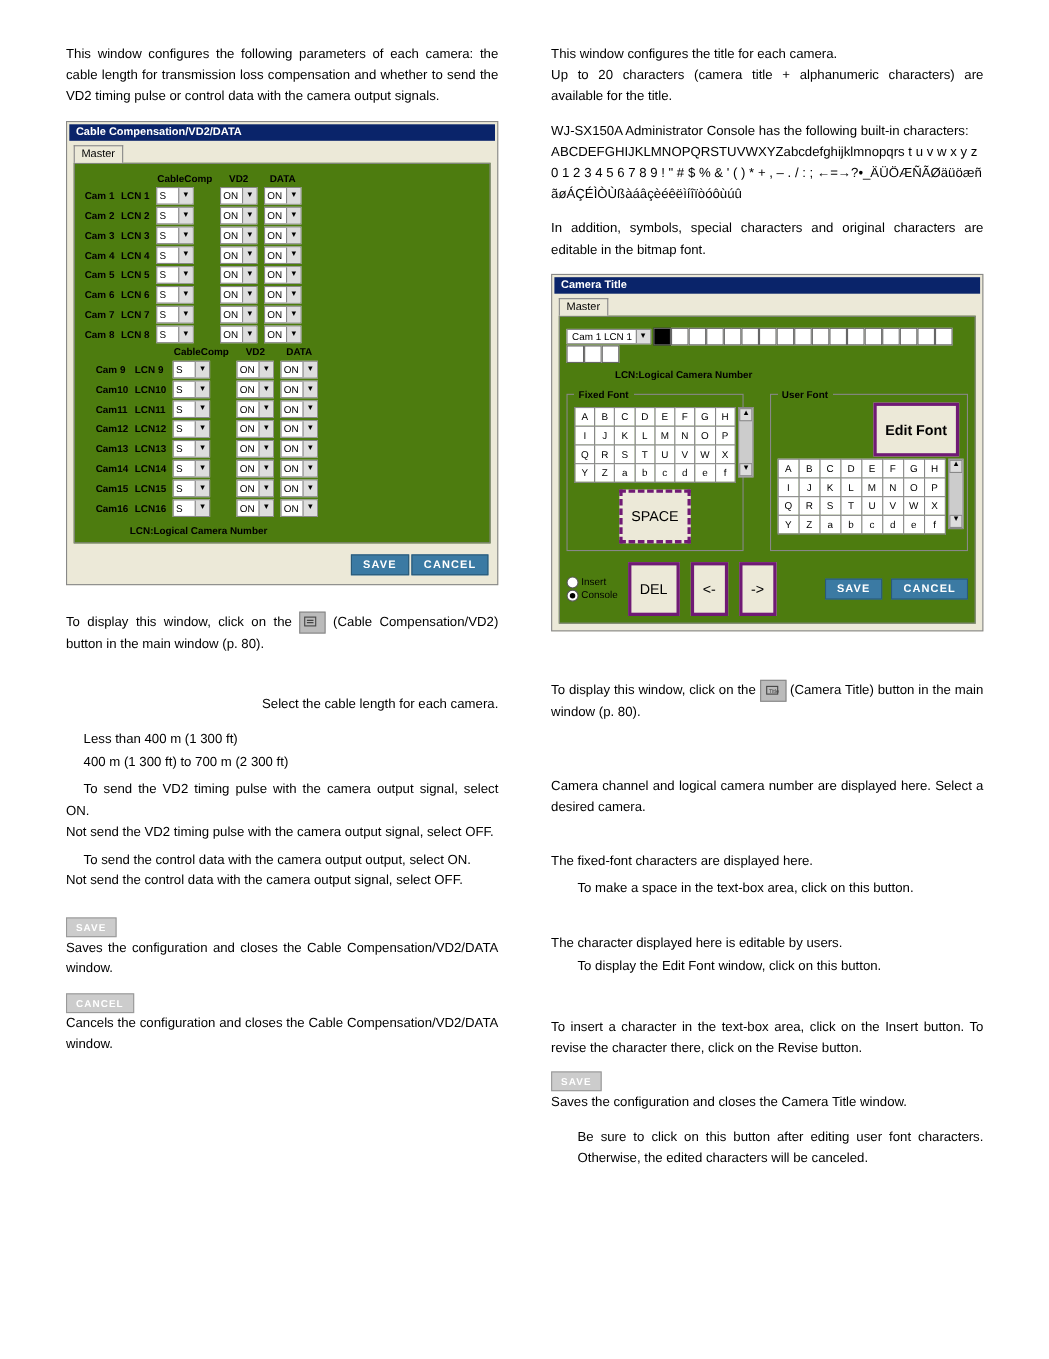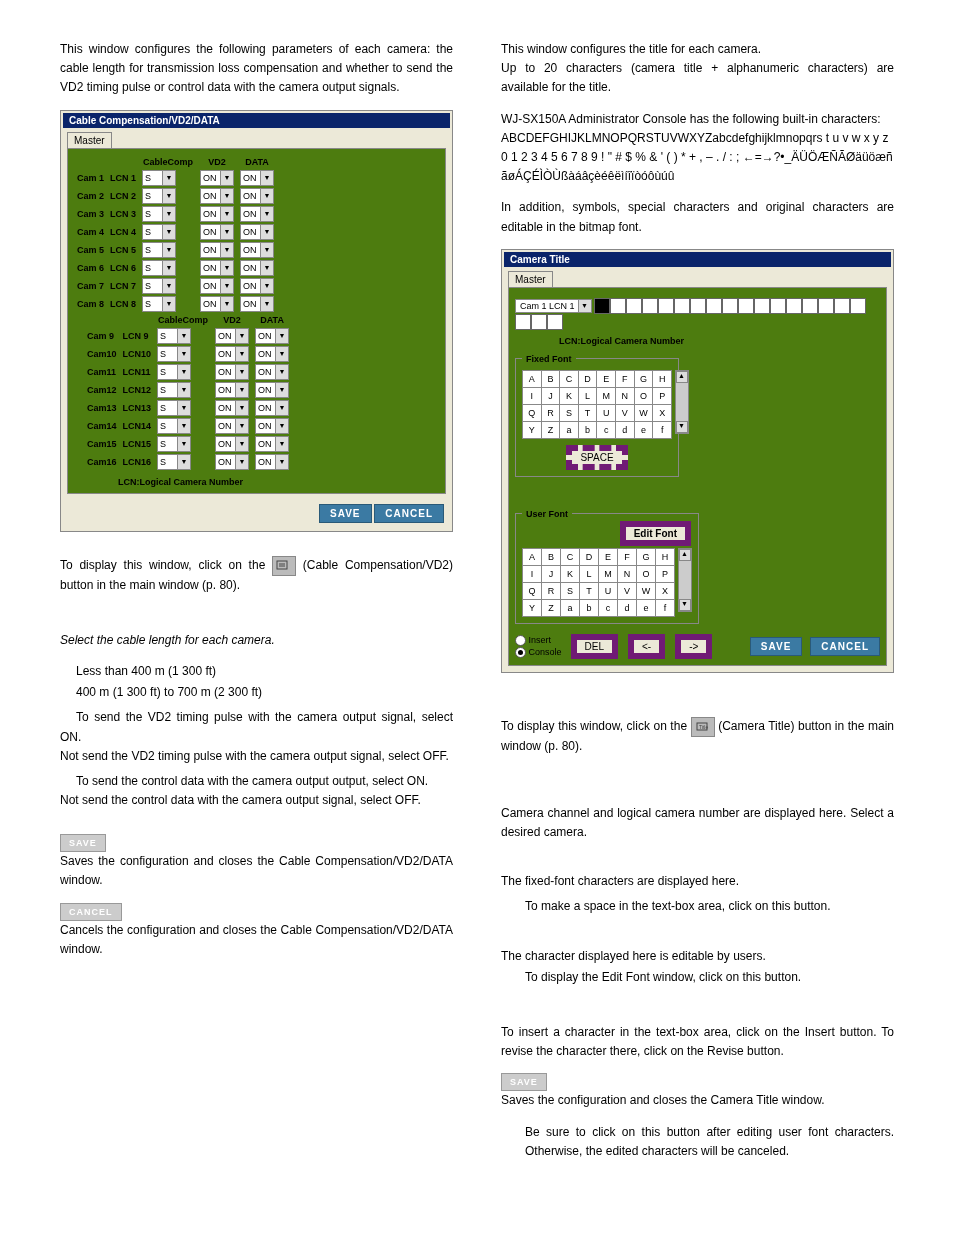--- a/index.html
+++ b/index.html
@@ -164,23 +164,23 @@
   .scrollbar .arrup, .scrollbar .arrdn {
     background: #ddd;
     height: 10px;
     border: 1px solid #888;
     font-size: 7px;
     text-align: center;
   }
   .smallbtn {
     display: inline-block;
     background: #ece9d8;
-    border: 6px solid #701a75;
-    padding: 1px 8px;
-    font-size: 10px;
+    border: 3px solid #701a75;
+    padding: 14px 8px;
+    font-size: 13px;
     margin: 0 1px;
   }
   .textboxrow {
     margin: 4px 0;
   }
   .textboxrow .cambox {
     display: inline-block;
     width: 14px;
     height: 14px;
     border: 1px solid #666;
@@ -395,21 +395,21 @@
         <svg width="16" height="14" viewBox="0 0 16 14">
             <rect x="1" y="2" width="10" height="8" fill="none" stroke="#444"></rect>
             <path d="M3 5h6M3 7h6" stroke="#444"></path>
           </svg>
       </span>
       <span> (Cable Compensation/VD2) button in the main window (p. 80).</span>
     </p>
 
     <div style="height:24px"></div>
 
-    <p style="text-align:left;font-style:italic;"><span>Select the cable length for each camera.</span></p>
+    <p style="text-align:right;"><span>Select the cable length for each camera.</span></p>
     <p class="indent"><span>Less than 400 m (1 300 ft)</span></p>
     <p class="indent" style="margin-top:-10px;"><span>400 m (1 300 ft) to 700 m (2 300 ft)</span></p>
     <p style="margin-top:-6px;">
       <span style="margin-left:16px;">To send the VD2 timing pulse with the camera output signal, select ON.</span><br>
       <span>Not send the VD2 timing pulse with the camera output signal, select OFF.</span>
     </p>
     <p style="margin-top:-6px;">
       <span style="margin-left:16px;">To send the control data with the camera output output, select ON.</span><br>
       <span>Not send the control data with the camera output signal, select OFF.</span>
     </p>
@@ -434,21 +434,21 @@
     
     <div class="panel">
       <div class="panel-title">Camera Title</div>
       <span class="tab">Master</span>
       <div class="panel-body">
         <div class="textboxrow">
           <span class="camsel"><span>Cam 1   LCN 1</span><span class="arr">▼</span></span>
           <span id="titleboxes"><span class="cambox" style="background:#000;"></span><span class="cambox" style=""></span><span class="cambox" style=""></span><span class="cambox" style=""></span><span class="cambox" style=""></span><span class="cambox" style=""></span><span class="cambox" style=""></span><span class="cambox" style=""></span><span class="cambox" style=""></span><span class="cambox" style=""></span><span class="cambox" style=""></span><span class="cambox" style=""></span><span class="cambox" style=""></span><span class="cambox" style=""></span><span class="cambox" style=""></span><span class="cambox" style=""></span><span class="cambox" style=""></span><span class="cambox" style=""></span><span class="cambox" style=""></span><span class="cambox" style=""></span></span>
         </div>
         <div class="lcn-note">LCN:Logical Camera Number</div>
-        <div style="margin-top:4px; display:flex; gap:24px;flex-direction:column;">
+        <div style="margin-top:4px; display:flex; gap:24px;">
           <fieldset style="width:150px;">
             <legend>Fixed Font</legend>
             <div style="white-space:nowrap;">
               <table class="chargrid" id="fixedgrid"><tbody>
                     <tr>
                       <td>A</td>
                       <td>B</td>
                       <td>C</td>
                       <td>D</td>
                       <td>E</td>

